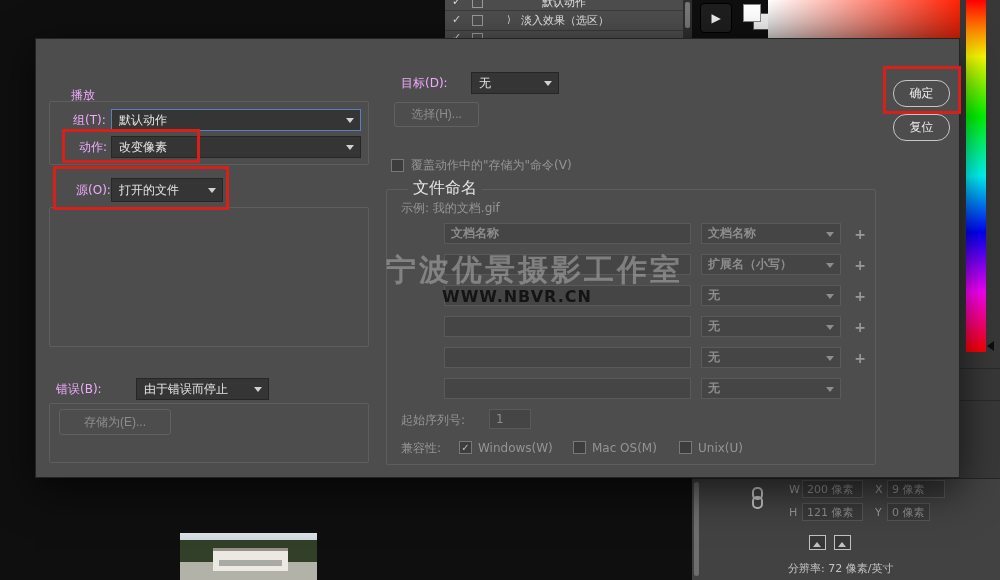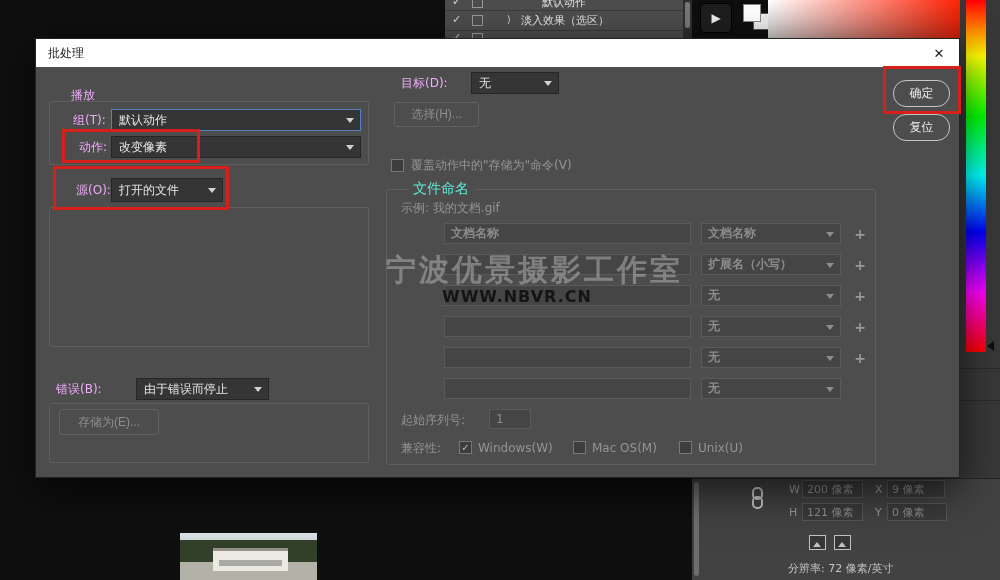--- a/index.html
+++ b/index.html
@@ -42,21 +42,21 @@
   #br-scroll{position:absolute;left:2px;top:3px;width:5px;height:94px;background:#6e6e6e;border-radius:3px;}
   #chain{position:absolute;left:60px;top:8px;width:12px;height:26px;}
   .ring{display:block;width:11px;height:13px;border:2px solid #c6c6c6;border-radius:5px;}
   .ring+.ring{margin-top:-4px;}
   .pl{position:absolute;font-size:11px;color:#9b9b9b;}
   .pf{position:absolute;background:#3a3a3a;border:1px solid #565656;color:#8d8d8d;font-size:11px;
       display:flex;align-items:center;padding-left:4px;white-space:nowrap;overflow:hidden;}
   #lbl-w{left:97px;top:4px;}  #fld-w{left:110px;top:1px;width:61px;height:18px;}
   #lbl-x{left:183px;top:4px;} #fld-x{left:195px;top:1px;width:58px;height:18px;}
   #lbl-h{left:97px;top:27px;} #fld-h{left:110px;top:24px;width:61px;height:18px;}
-  #lbl-y{left:183px;top:27px;} #fld-y{left:195px;top:24px;width:60px;height:18px;}
+  #lbl-y{left:183px;top:27px;} #fld-y{left:195px;top:24px;width:43px;height:18px;}
   .img-icon{position:absolute;width:17px;height:15px;border:1px solid #c2c2c2;background:#383838;}
   #imi1{left:117px;top:56px;} #imi2{left:142px;top:56px;}
   .img-peak{position:absolute;left:3px;bottom:2px;width:0;height:0;
     border-left:4px solid transparent;border-right:4px solid transparent;border-bottom:5px solid #c2c2c2;}
   #res-text{position:absolute;left:96px;top:82px;font-size:11px;color:#c4c4c4;white-space:nowrap;}
 
   
   #photo{position:absolute;left:180px;top:533px;width:137px;height:47px;overflow:hidden;background:#c2ccd2;}
   #ph-sky{position:absolute;left:0;top:0;width:100%;height:12px;background:linear-gradient(#dde4e8,#c2ccd2);}
   #ph-trees{position:absolute;left:0;top:7px;width:100%;height:23px;background:#334029;}
@@ -92,30 +92,30 @@
   #lbl-set{left:37px;top:42px;height:22px;}
   #dd-set{left:75px;top:42px;width:250px;height:22px;}
   #lbl-action{left:43px;top:69px;height:22px;}
   #dd-action{left:75px;top:69px;width:250px;height:22px;}
   #lbl-source{left:40px;top:111px;height:24px;}
   #dd-source{left:75px;top:111px;width:112px;height:24px;}
   #grp-source{left:13px;top:140px;width:320px;height:140px;}
   #lbl-error{left:20px;top:311px;height:22px;}
   #dd-error{left:100px;top:311px;width:133px;height:22px;}
   #grp-error{left:13px;top:336px;width:320px;height:60px;}
-  #btn-saveas{left:23px;top:342px;width:100px;height:26px;}
+  #btn-saveas{left:23px;top:342px;width:112px;height:26px;}
 
   #lbl-dest{left:365px;top:5px;height:22px;}
   #dd-dest{left:435px;top:5px;width:88px;height:22px;}
   #btn-choose{left:358px;top:35px;width:85px;height:25px;}
   #cb-override{left:355px;top:92px;}
   #lbl-override{left:375px;top:90px;height:16px;}
   #grp-naming{left:350px;top:122px;width:490px;height:276px;}
   #legend-naming{position:absolute;left:372px;top:114px;height:15px;background:#4d4d4d;padding:0 5px;
-                 font-size:14px;color:#5eead4;display:flex;align-items:center;z-index:2;white-space:nowrap;}
+                 font-size:16px;color:#e5e5e5;display:flex;align-items:center;z-index:2;white-space:nowrap;}
   #lbl-example{left:365px;top:133px;height:16px;}
   .nrow{position:absolute;left:350px;width:490px;height:21px;font-weight:bold;}
   #nr0{top:156px;}#nr1{top:187px;}#nr2{top:218px;}#nr3{top:249px;}#nr4{top:280px;}#nr5{top:311px;}
   .nin{position:absolute;left:58px;top:0;width:247px;height:21px;background:#454545;border:1px solid #5a5a5a;
        color:#8d8d8d;font-size:12px;display:flex;align-items:center;padding:0 6px;overflow:hidden;white-space:nowrap;}
   .nsel{position:absolute;left:315px;top:0;width:140px;height:21px;background:#454545;border:1px solid #5a5a5a;
         color:#8d8d8d;font-size:12px;display:flex;align-items:center;padding:0 18px 0 6px;overflow:hidden;white-space:nowrap;}
   .nsel .chev,.dim-chev{border-top-color:#8d8d8d;}
   .nplus{position:absolute;left:466px;top:0;width:16px;height:21px;display:flex;align-items:center;justify-content:center;
          color:#9a9a9a;font-size:14px;}
@@ -200,24 +200,20 @@
   <div id="photo">
     <div id="ph-sky"></div>
     <div id="ph-trees"></div>
     <div id="ph-ground"></div>
     <div id="ph-house">
         <div id="ph-win"></div>
       </div>
   </div>
 
   <div id="dialog">
-    <div id="titlebar">
-      <span id="dlg-title">批处理</span>
-      <span id="dlg-close">✕</span>
-    </div>
     <div id="dlg-body">
 
       <span class="lbl" id="lbl-playgroup">播放</span>
       <div class="grp" id="grp-play"></div>
       <span class="lbl" id="lbl-set">组(T):</span>
       <div class="dd focus" id="dd-set">
         <span>默认动作</span>
         <span class="chev"></span>
       </div>
       <span class="lbl" id="lbl-action">动作:</span>

